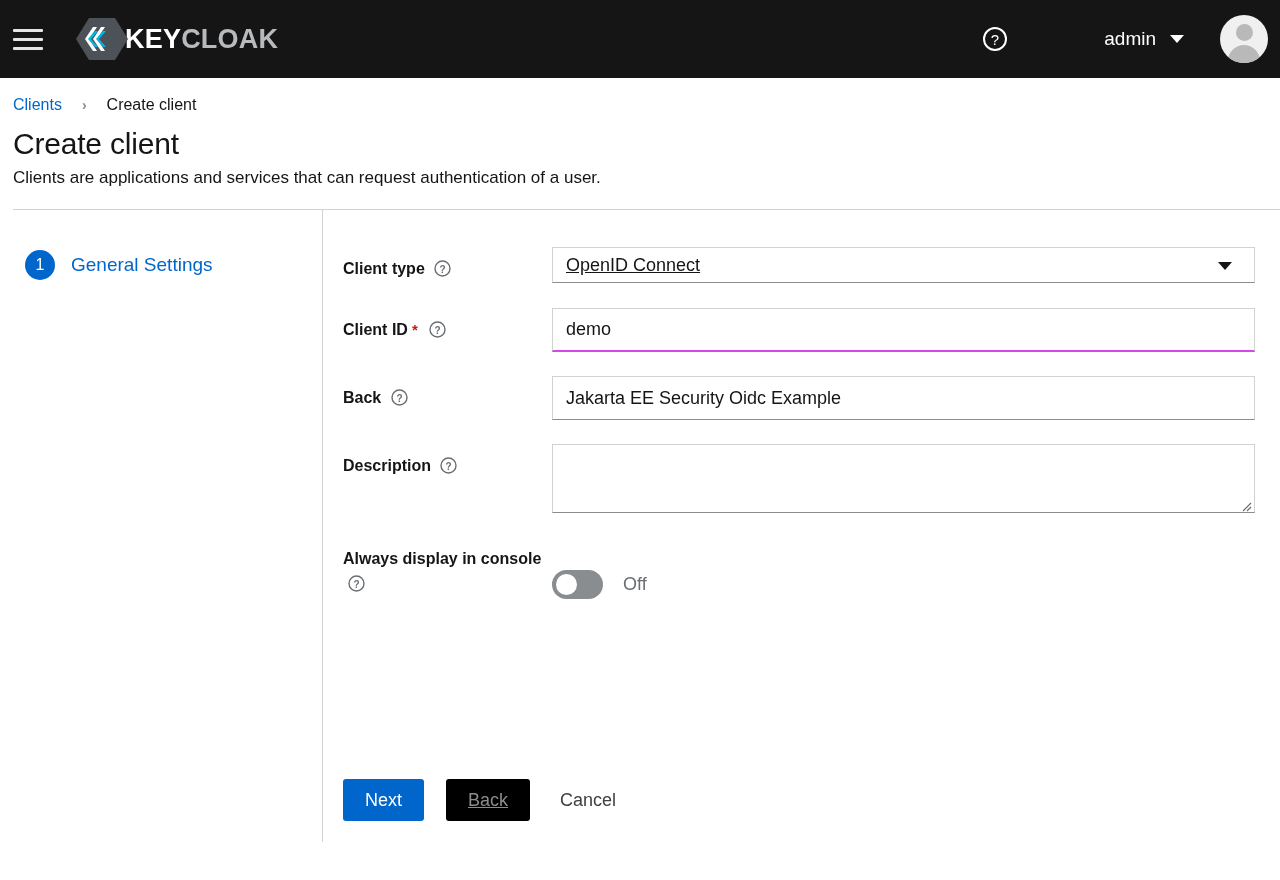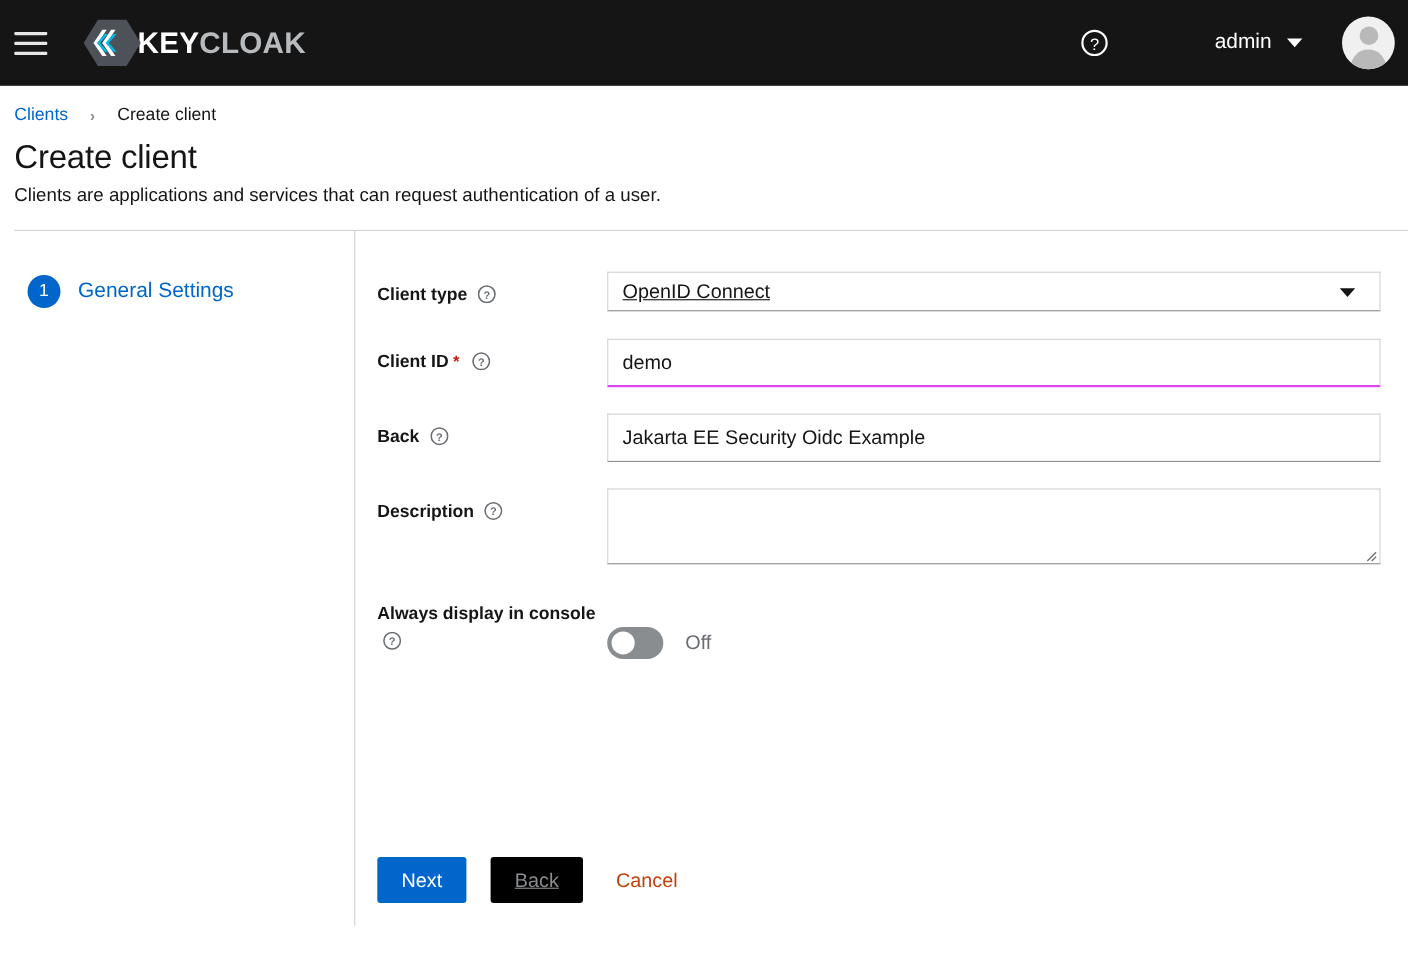--- a/index.html
+++ b/index.html
@@ -328,21 +328,21 @@
     color: #ffffff;
   }
   .btn-disabled {
     background: #000000;
     color: #8a8d90;
     cursor: not-allowed;
     text-decoration: underline;
   }
   .btn-link {
     background: transparent;
-    color: #c2410c;
+    color: #404040;
     padding: 0 8px;
   }
 </style>
 </head>
 <body>
 
 <div class="masthead">
 
   <div class="hamburger">
     <span></span>

